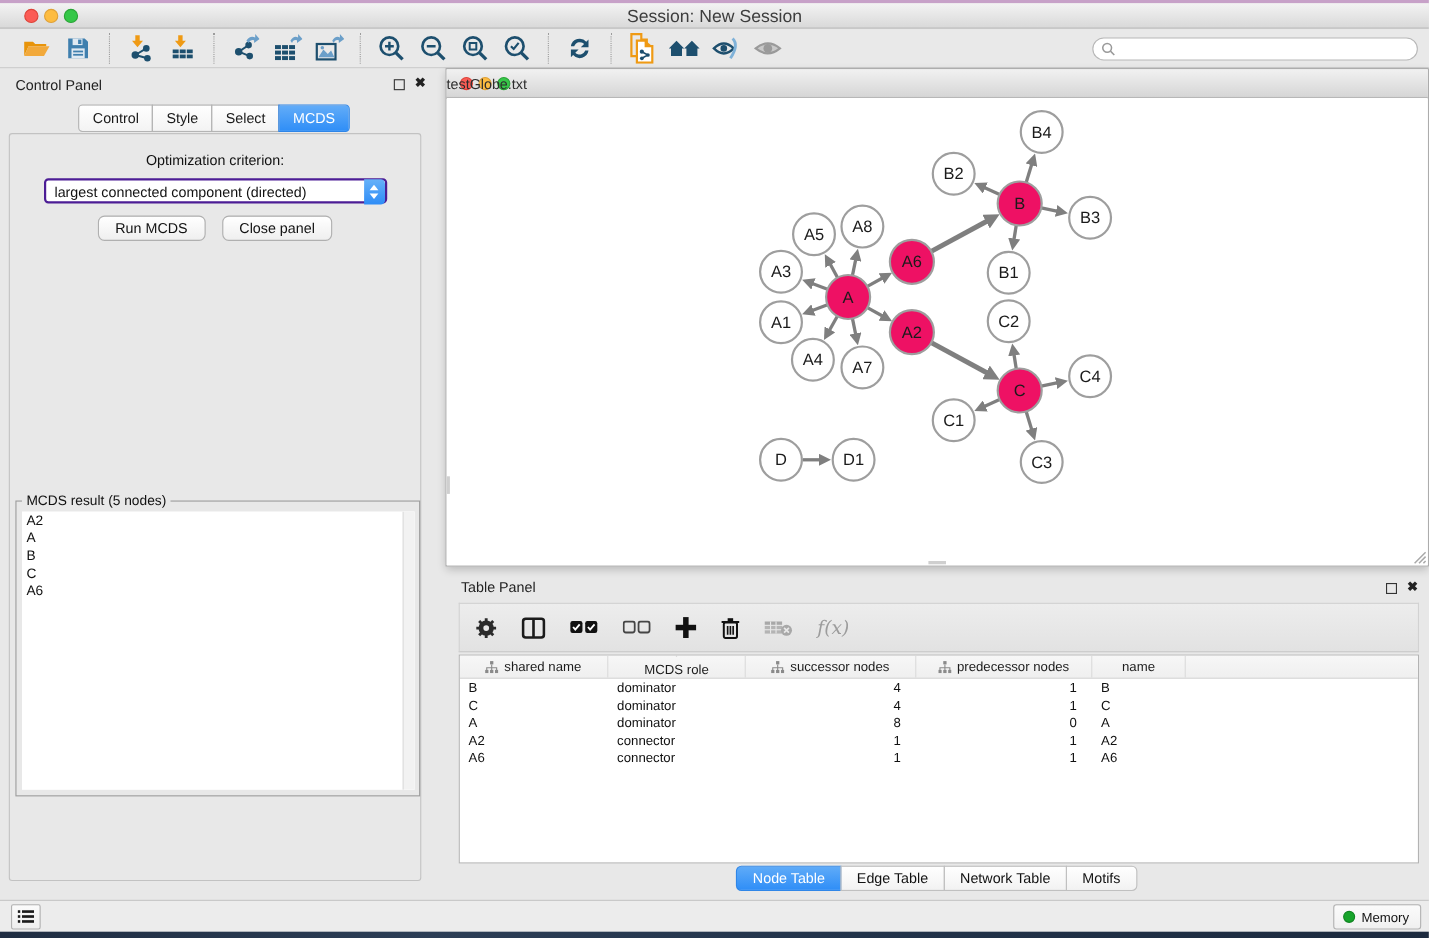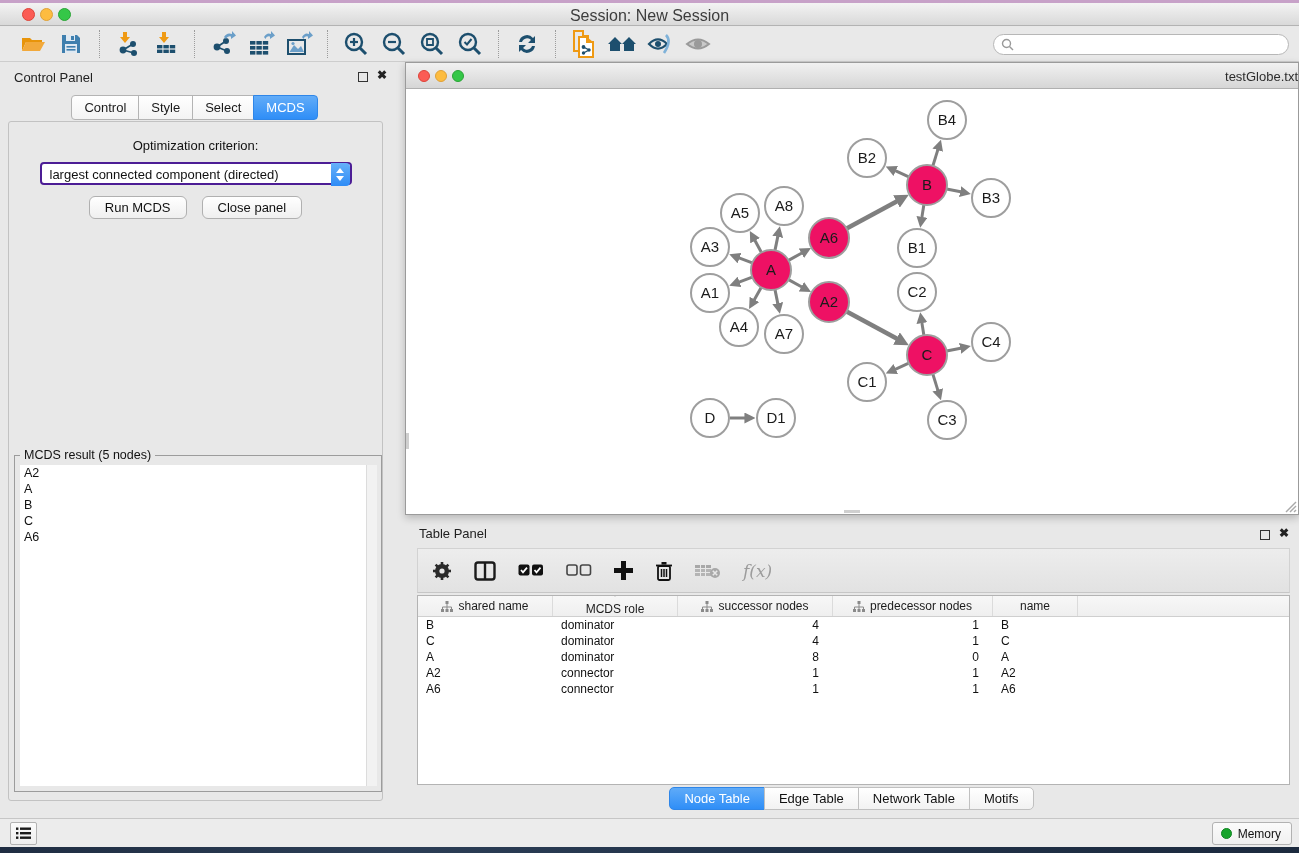--- a/index.html
+++ b/index.html
@@ -48,37 +48,37 @@
     line-height:21px; padding-left:8px; cursor:pointer; }
   .opt-stepper { position:absolute; right:0; top:-1px; width:19px; height:23px; border-radius:0 4px 4px 0;
     background:linear-gradient(#66b1f9,#2e8cf6); }
   .opt-stepper .up { position:absolute; left:5px; top:5px; width:0; height:0;
     border-left:4.5px solid transparent; border-right:4.5px solid transparent; border-bottom:5px solid #fff; }
   .opt-stepper .dn { position:absolute; left:5px; bottom:5px; width:0; height:0;
     border-left:4.5px solid transparent; border-right:4.5px solid transparent; border-top:5px solid #fff; }
   .cp-buttons { display:flex; justify-content:center; gap:15px; margin-top:11px; }
   .cp-btn { padding:3px 15px; font-size:13px; color:#111; background:linear-gradient(#ffffff,#efefef);
     border:1px solid #b0b0b0; border-radius:6px; cursor:pointer; }
-  .mcds-fieldset { position:absolute; left:14px; width:368px; top:393px; height:337px;
+  .mcds-fieldset { position:absolute; left:14px; width:368px; top:393px; height:269px;
     border:1px solid #9c9c9c; }
   .mcds-legend { position:absolute; top:-8px; left:5px; background:#e8e8e8; padding:0 4px;
     font-size:12.5px; color:#111; }
   .mcds-list { position:absolute; left:5px; right:4px; top:9px; bottom:5px; background:#fff; overflow:hidden; }
   .mcds-scroll { position:absolute; right:0; top:0; bottom:0; width:11px; background:#f2f2f2;
     border-left:1px solid #dcdcdc; }
   .mcds-item { font-size:12.5px; color:#111; line-height:16px; padding-left:4px; cursor:default; }
 
   
   .net-window { position:absolute; left:405px; top:62px; width:894px; height:453px;
     border:1px solid #9b9b9b; background:#fff; box-shadow:0 3px 8px rgba(0,0,0,.22); }
   .net-titlebar { position:relative; height:26px; background:linear-gradient(#f1f1f1,#d6d6d6);
     border-bottom:1px solid #b0b0b0; }
   .net-titlebar .tl { top:7px; width:12px; height:12px; }
   .net-titlebar .tl.red { left:12px; } .net-titlebar .tl.yel { left:29px; } .net-titlebar .tl.grn { left:46px; }
-  .net-title { position:absolute; left:0; right:0; top:6px; text-align:right; font-size:13px; color:#2d2d2d; }
+  .net-title { position:absolute; left:0; right:0; top:6px; text-align:left; font-size:13px; color:#2d2d2d; }
   .net-canvas { position:absolute; left:0; right:0; top:27px; bottom:0; background:#fff; overflow:hidden; }
   .net-canvas svg text { font-family:"Liberation Sans",sans-serif; }
   .scroll-hint-left { position:absolute; left:0; top:343px; width:3px; height:16px; background:#cfcfcf; }
   .scroll-hint-bottom { position:absolute; left:438px; bottom:1px; width:16px; height:3px; background:#cfcfcf; }
   .resize-grip { position:absolute; right:1px; bottom:1px; }
 
   
   .table-panel { position:absolute; left:405px; top:520px; width:894px; height:298px; }
   .tp-head { position:absolute; left:14px; top:6px; font-size:13px; color:#222; }
   .table-panel .panel-float { left:855px; } .table-panel .panel-close { left:874px; }

